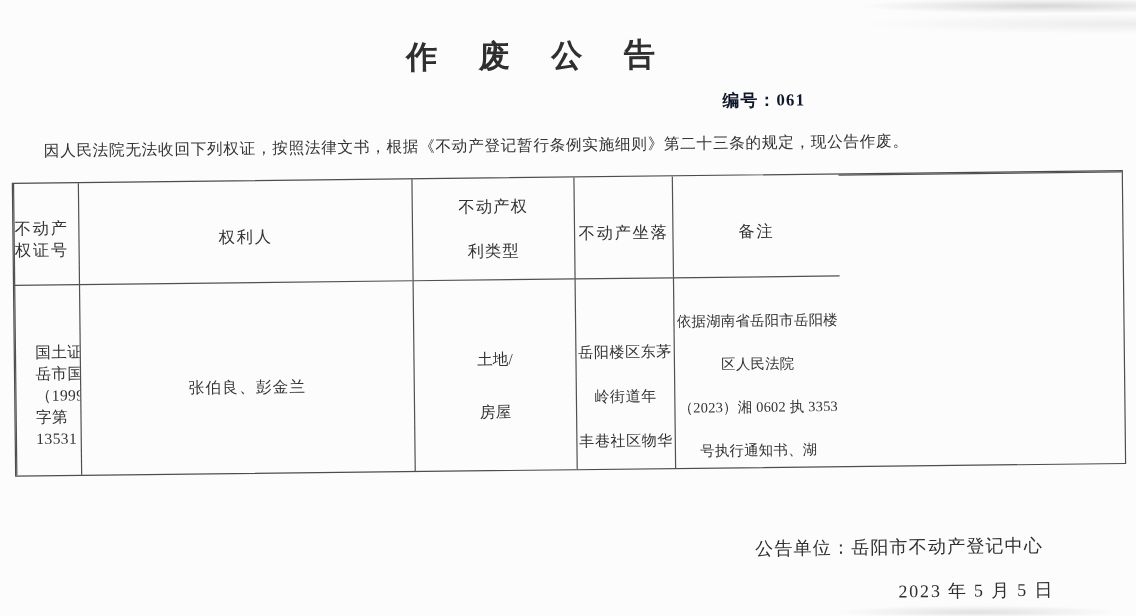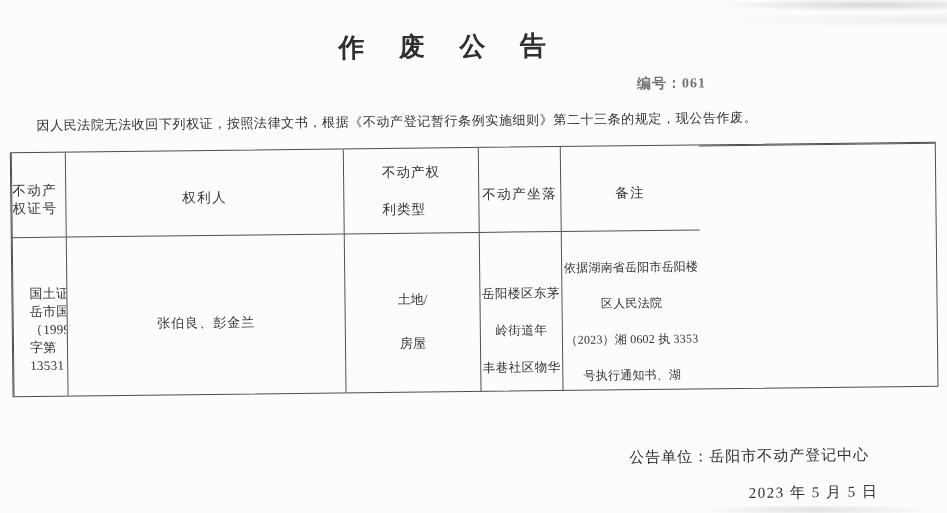--- a/index.html
+++ b/index.html
@@ -34,25 +34,25 @@
     text-align: center;
     font-size: 26px;
     font-weight: bold;
     letter-spacing: 14px;
     color: #2f2f2f;
     white-space: nowrap;
   }
   .number {
     position: absolute;
     top: 77px;
-    left: 639px;
+    left: 604px;
     font-size: 14px;
     font-weight: bold;
     letter-spacing: 1px;
-    color: #737373;
+    color: #0f172a;
   }
   .intro {
     position: absolute;
     top: 112px;
     left: 12px;
     width: 925px;
     margin: 0;
     font-size: 13px;
     letter-spacing: 0.6px;
     text-indent: 2em;
@@ -82,20 +82,21 @@
     display: flex;
     align-items: center;
     justify-content: center;
     font-size: 13.5px;
     letter-spacing: 1.5px;
     padding-top: 10px;
   }
   .th-type {
     white-space: pre-line;
     line-height: 37px;
+    text-align: center;
     padding-top: 0;
     letter-spacing: 1px;
   }
   .td-cert {
     display: flex;
     align-items: center;
     justify-content: flex-start;
     padding-left: 16px;
     padding-top: 26px;
     font-size: 13px;

